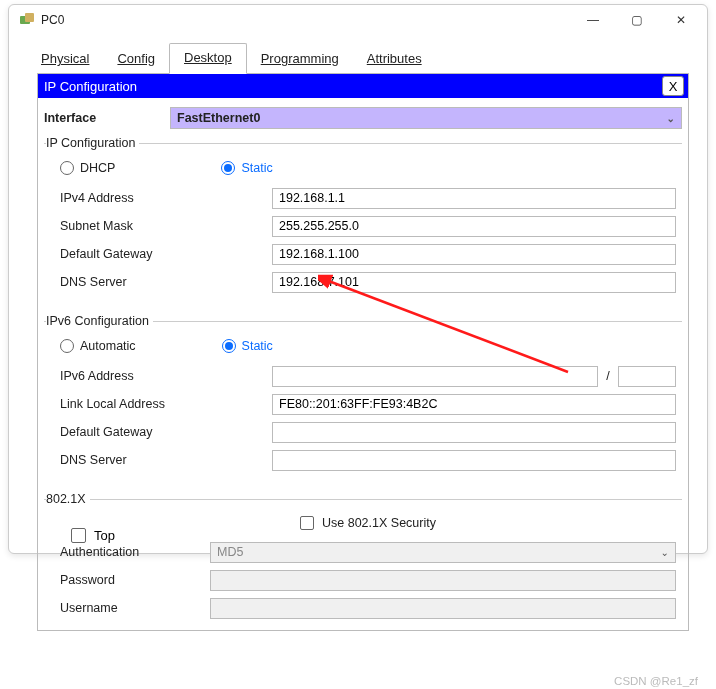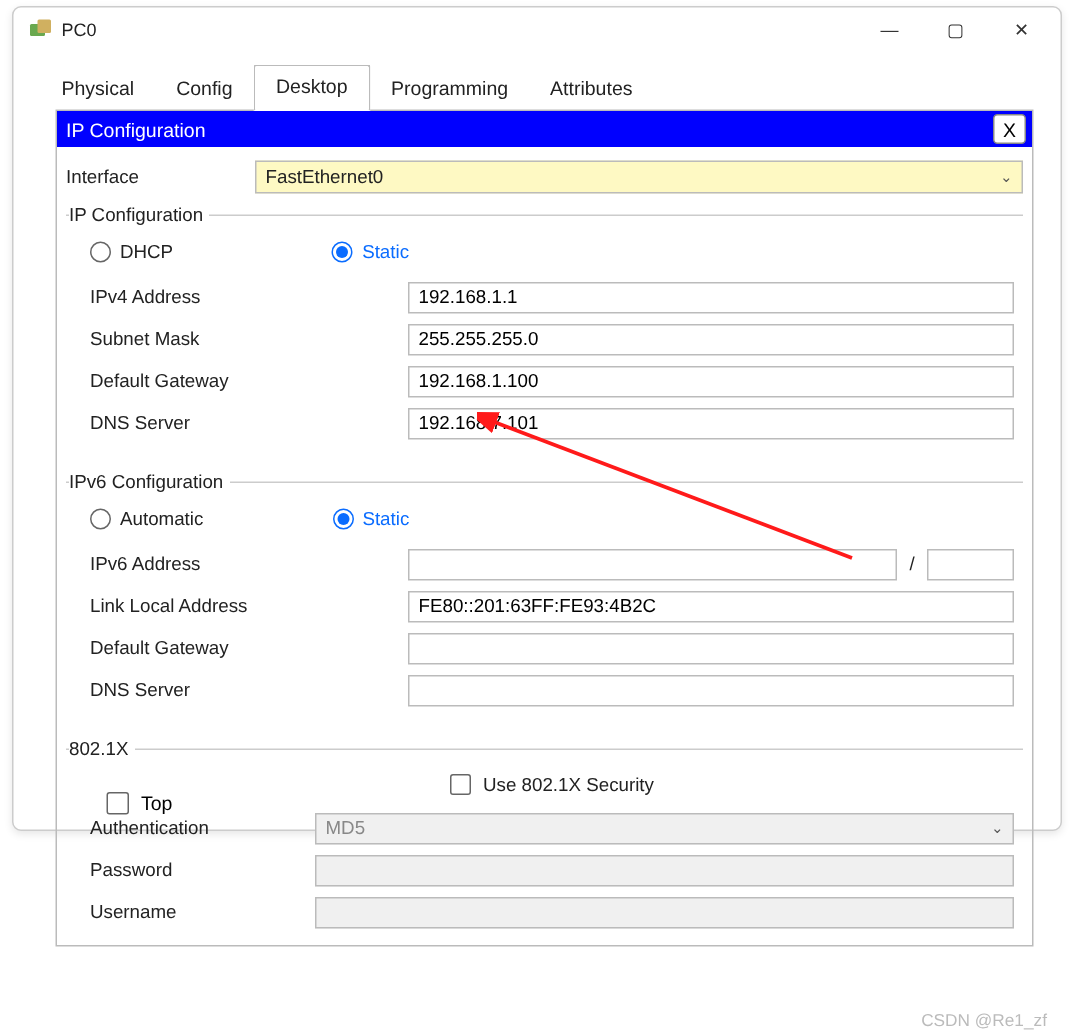--- a/index.html
+++ b/index.html
@@ -4,29 +4,29 @@
 <style>
 * { box-sizing: border-box; font-family: "Segoe UI", Arial, sans-serif; }
 body { margin: 0; background: #fff; width: 716px; height: 689px; position: relative; overflow: hidden; }
 .win { position: absolute; left: 8px; top: 4px; width: 700px; height: 550px; border: 1px solid #ccc; border-radius: 6px; background: #fff; box-shadow: 0 2px 6px rgba(0,0,0,0.1); }
 .titlebar { height: 30px; display: flex; align-items: center; padding: 0 4px; }
 .titlebar .app-icon { width: 16px; height: 16px; margin: 0 6px 0 6px; display: inline-block; }
 .titlebar .title { font-size: 12px; color: #222; flex: 0 0 auto; }
 .titlebar .spacer { flex: 1; }
 .titlebar .winbtn { width: 44px; height: 28px; display: flex; align-items: center; justify-content: center; color: #333; font-size: 12px; }
 .tabs { display: flex; align-items: flex-end; gap: 0; padding: 8px 18px 0 18px; font-size: 13px; color: #222; }
-.tab { padding: 6px 14px 8px 14px; cursor: pointer; }
+.tab { padding: 6px 14px 8px 14px; cursor: pointer; text-decoration: underline; }
 .tab.active { border: 1px solid #bbb; border-bottom: 1px solid #fff; background: #fff; border-radius: 2px 2px 0 0; position: relative; z-index: 2; }
 .panel { margin: 0 18px 0 28px; border: 1px solid #bbb; position: relative; top: -1px; height: 558px; }
 .bluebar { background: #0000ff; color: #fff; height: 24px; display: flex; align-items: center; padding: 0 4px 0 6px; font-size: 13px; }
 .bluebar .xbtn { margin-left: auto; width: 22px; height: 20px; background: #fff; color: #000; border: 1px solid #888; border-radius: 3px; display: flex; align-items: center; justify-content: center; font-size: 13px; font-weight: 500; }
 .content { padding: 6px 6px; font-size: 12.5px; color: #222; }
-.row { display: flex; align-items: center; height: 28px; }
+.row { display: flex; align-items: center; height: 28px; font-weight: bold; }
 .label { width: 126px; padding-left: 0; }
-.selectwrap { flex: 1; border: 1px solid #bbb; height: 22px; display: flex; align-items: center; padding: 0 6px; background: #fef9c3; }
+.selectwrap { flex: 1; border: 1px solid #bbb; height: 22px; display: flex; align-items: center; padding: 0 6px; background: #c4b5fd; }
 .chev { margin-left: auto; font-size: 10px; color: #555; }
 fieldset.grp { border: 1px solid #ccc; border-left: none; border-right: none; border-bottom: none; margin: 4px 0 8px 0; padding: 2px 6px 10px 6px; }
 fieldset.grp > legend { font-size: 12.5px; padding: 0 4px 0 0; margin-left: -4px; }
 .radiorow { display: flex; align-items: center; height: 32px; padding-left: 10px; gap: 0; }
 .radio { display: inline-flex; align-items: center; margin-right: 40px; }
 .radio .dot { width: 14px; height: 14px; border: 1.5px solid #666; border-radius: 50%; margin-right: 6px; display: inline-flex; align-items: center; justify-content: center; }
 .radio.sel .dot { border-color: #0a6cff; }
 .radio.sel .dot::after { content: ""; width: 8px; height: 8px; background: #0a6cff; border-radius: 50%; }
 .radio.sel .rlabel { color: #0a6cff; }
 .radiorow .rcol2 { margin-left: 66px; }

